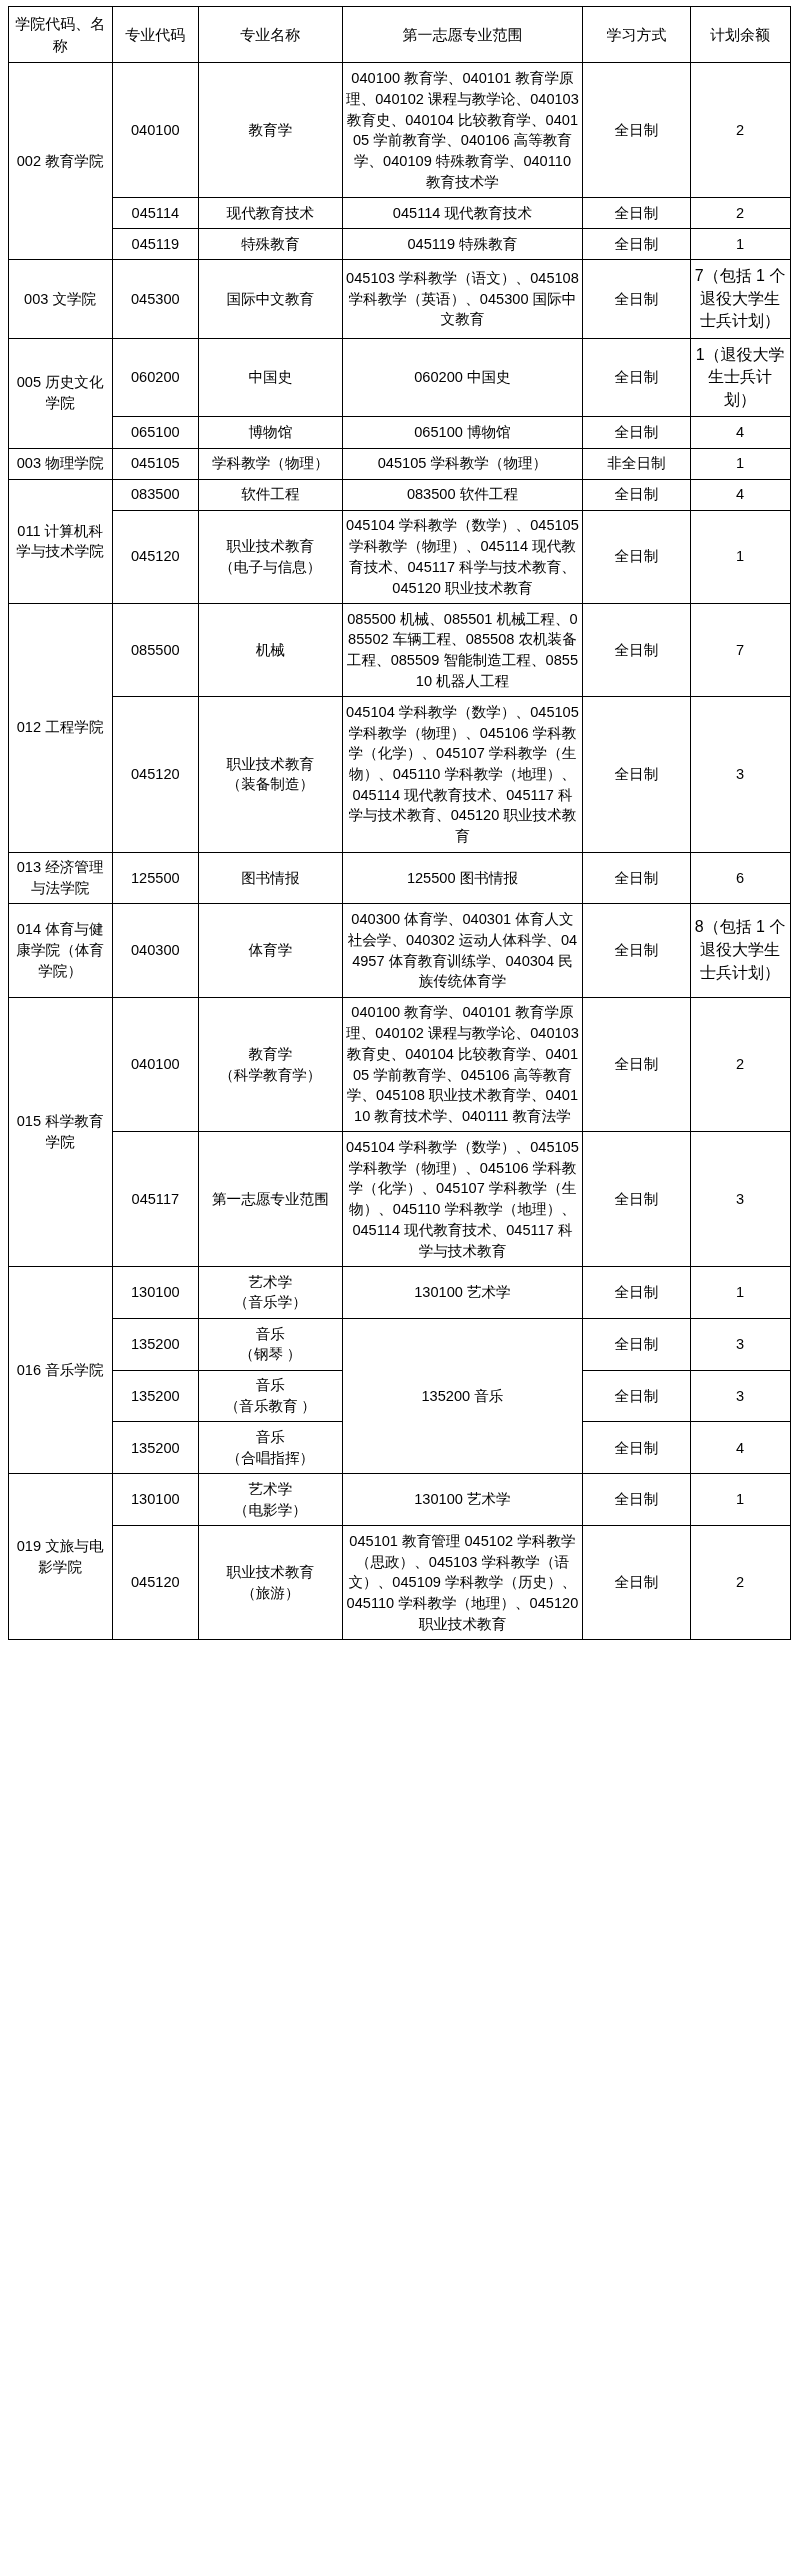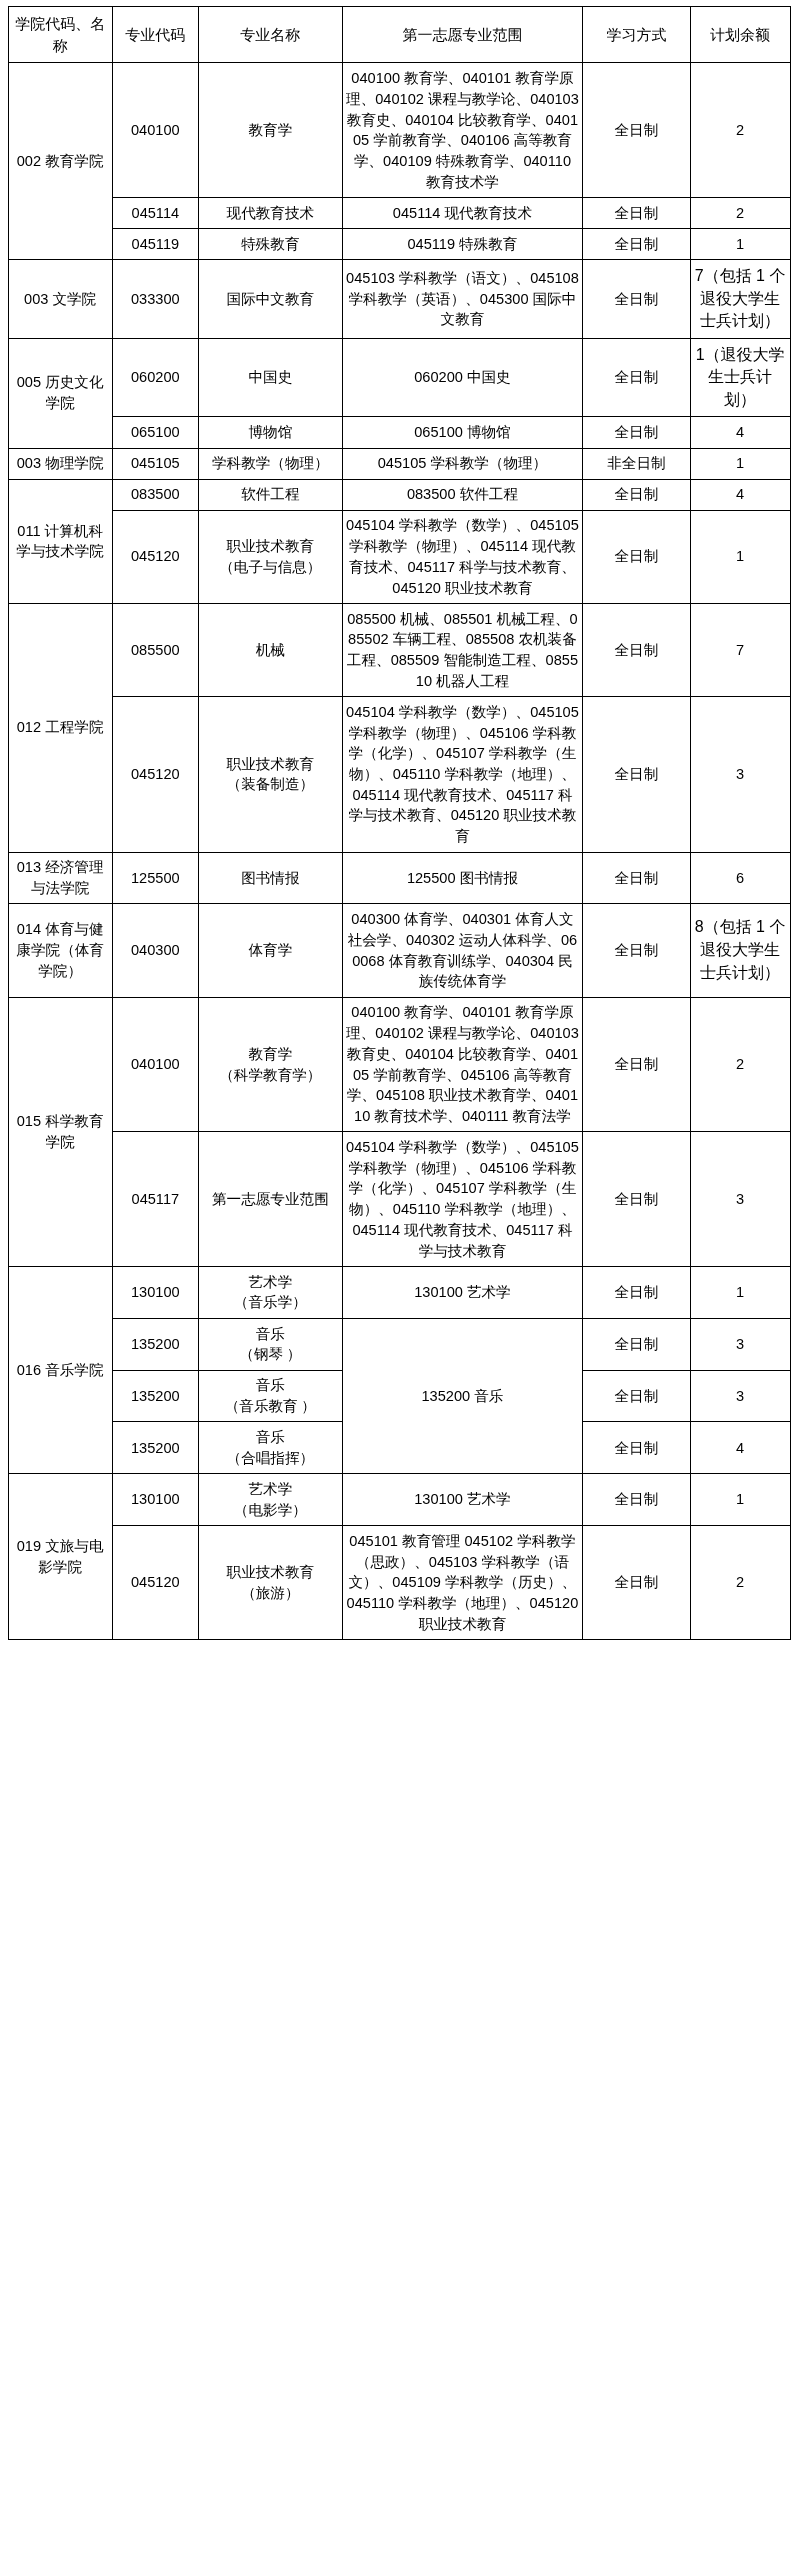--- a/index.html
+++ b/index.html
@@ -94,21 +94,21 @@
         </tr>
         <tr>
           <td>045119</td>
           <td class="name">特殊教育</td>
           <td class="scope">045119 特殊教育</td>
           <td>全日制</td>
           <td class="quota">1</td>
         </tr>
         <tr>
           <td class="college">003 文学院</td>
-          <td>033300</td>
+          <td>045300</td>
           <td class="name">国际中文教育</td>
           <td class="scope">045103 学科教学（语文）、045108 学科教学（英语）、045300 国际中文教育</td>
           <td>全日制</td>
           <td class="quota small">7（包括 1 个退役大学生士兵计划）</td>
         </tr>
         <tr>
           <td class="college" rowspan="2">005 历史文化学院</td>
           <td>060200</td>
           <td class="name">中国史</td>
           <td class="scope">060200 中国史</td>
@@ -171,21 +171,21 @@
           <td>125500</td>
           <td class="name">图书情报</td>
           <td class="scope">125500 图书情报</td>
           <td>全日制</td>
           <td class="quota">6</td>
         </tr>
         <tr>
           <td class="college">014 体育与健康学院（体育学院）</td>
           <td>040300</td>
           <td class="name">体育学</td>
-          <td class="scope">040300 体育学、040301 体育人文社会学、040302 运动人体科学、060068 体育教育训练学、040304 民族传统体育学</td>
+          <td class="scope">040300 体育学、040301 体育人文社会学、040302 运动人体科学、044957 体育教育训练学、040304 民族传统体育学</td>
           <td>全日制</td>
           <td class="quota small">8（包括 1 个退役大学生士兵计划）</td>
         </tr>
         <tr>
           <td class="college" rowspan="2">015 科学教育学院</td>
           <td>040100</td>
           <td class="name">
             <span class="sub">教育学</span>
             <span class="sub">（科学教育学）</span>
           </td>

